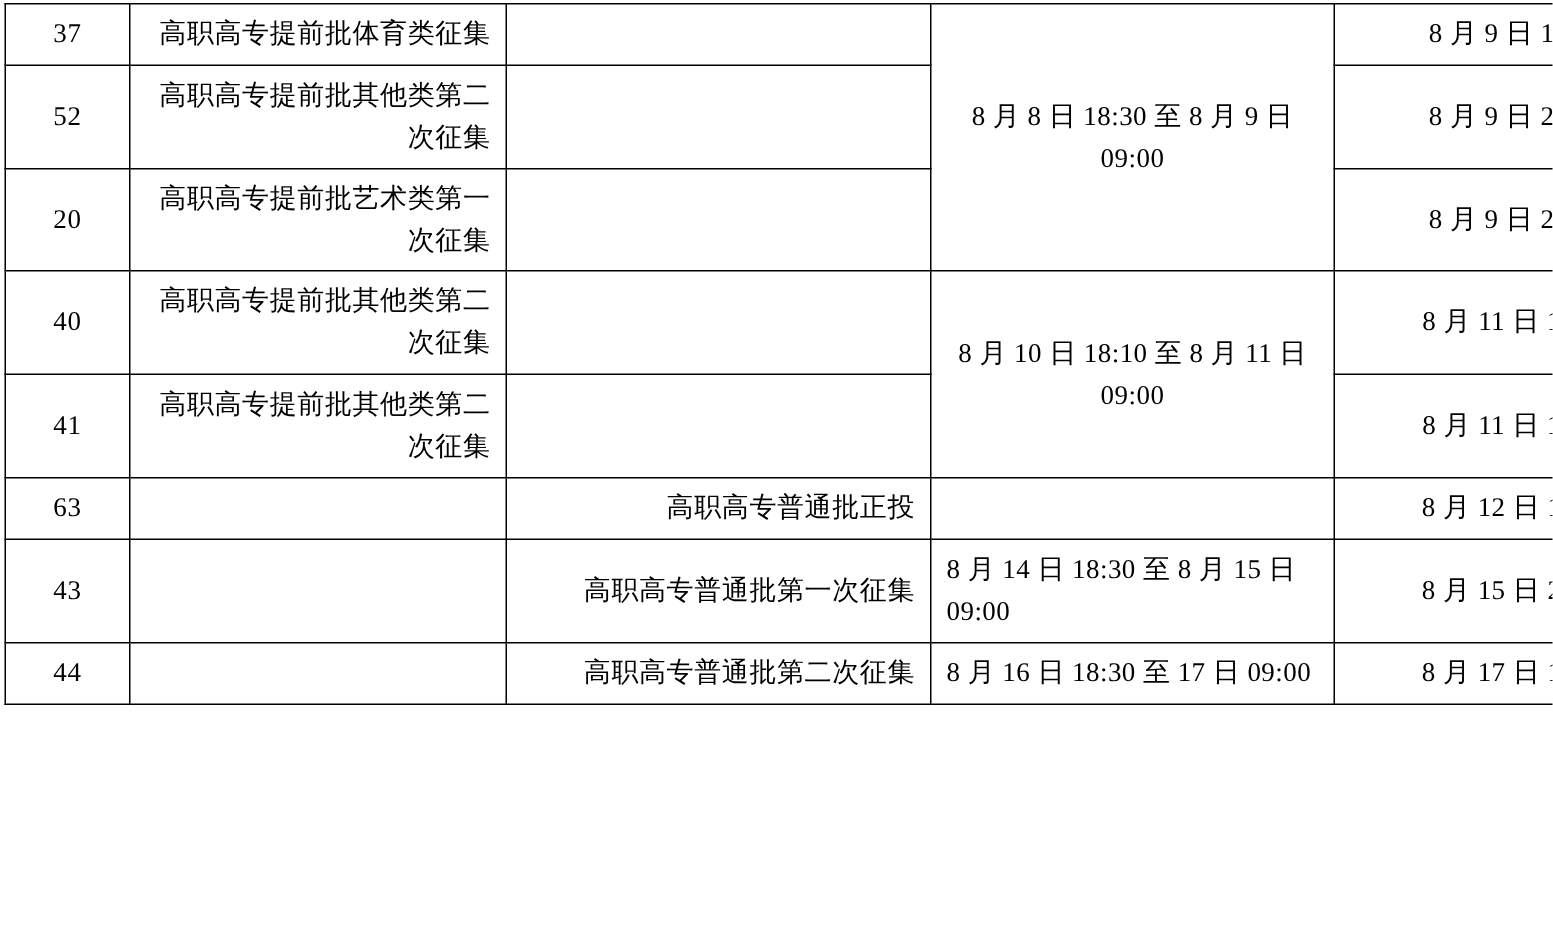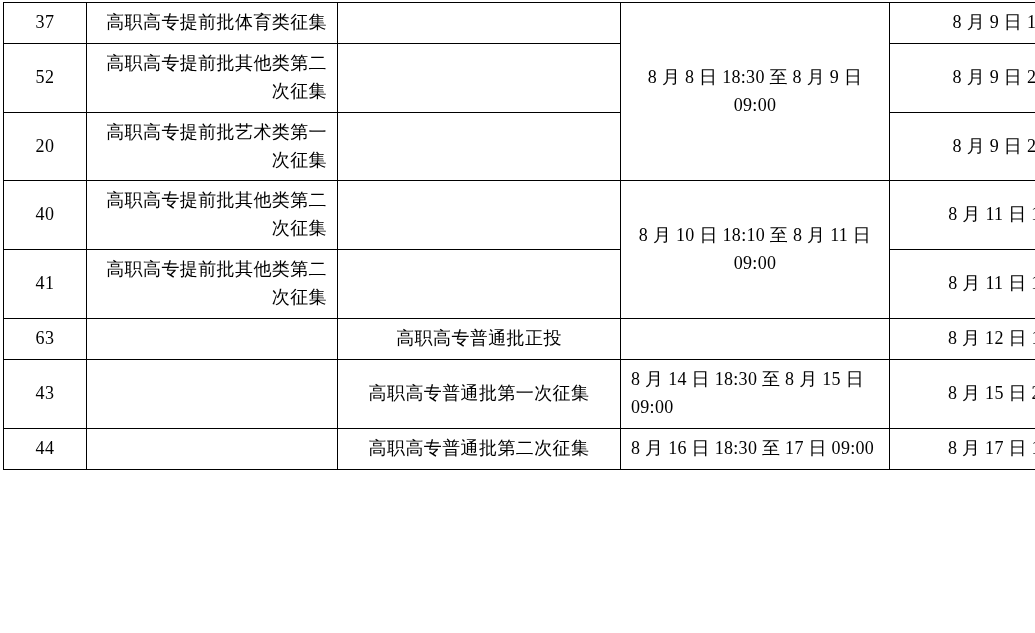--- a/index.html
+++ b/index.html
@@ -29,21 +29,21 @@
   table.schedule td {
     border: 1px solid #000000;
     padding: 6px 10px;
     vertical-align: middle;
     font-size: 18px;
     line-height: 1.55;
     font-family: "Liberation Serif", "DejaVu Serif", serif;
   }
   .col-num    { width: 62px;  text-align: center; }
   .col-a      { width: 230px; text-align: right; }
-  .col-b      { width: 262px; text-align: center; }
+  .col-b      { width: 262px; text-align: right; }
   .col-c      { width: 248px; text-align: left; }
   .col-d      { width: 222px; text-align: center; }
 
   .cell-num {
     font-size: 17px;
     letter-spacing: 0.5px;
   }
   .cell-text {
     letter-spacing: 0.4px;
   }

